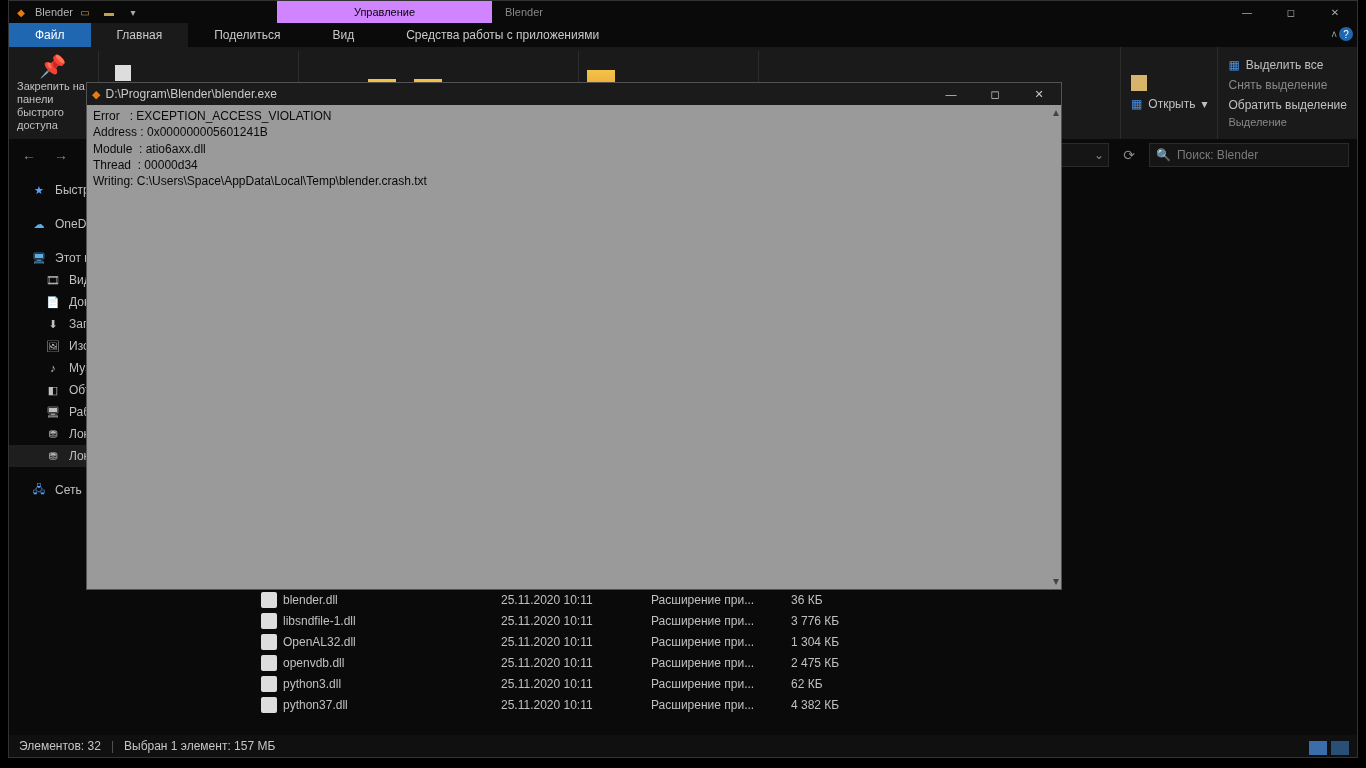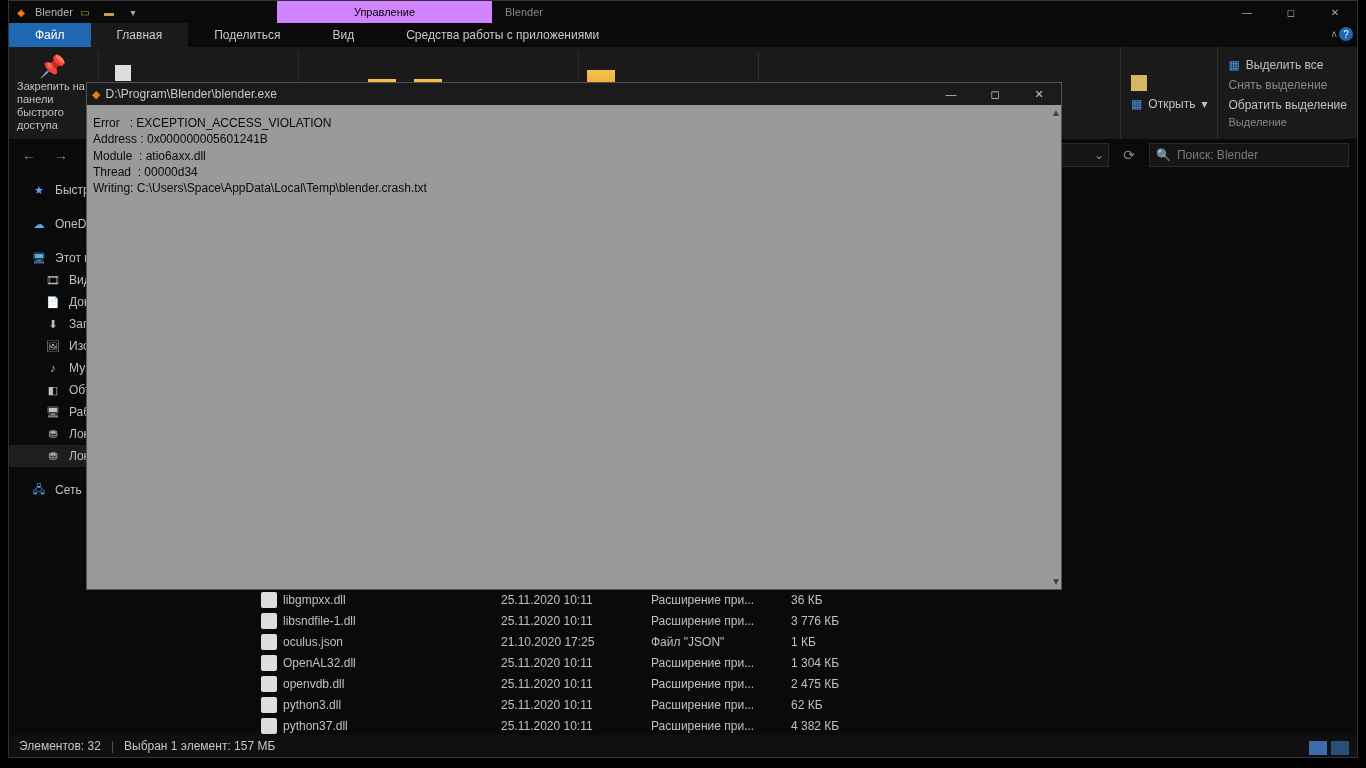--- a/index.html
+++ b/index.html
@@ -48,21 +48,21 @@
 .col-size{width:70px;text-align:left}
 .file-ic{width:16px;height:16px;background:#ddd;border-radius:2px}
 .status{height:22px;background:#101010;color:#c5c5c5;display:flex;align-items:center;padding:0 10px;font-size:11px;gap:10px}
 .help{position:absolute;right:4px;top:26px;width:14px;height:14px;border-radius:50%;background:#2067b2;color:#fff;font-size:10px;display:flex;align-items:center;justify-content:center}
 
 .console{position:absolute;left:86px;top:82px;width:976px;height:508px;background:#0c0c0c;border:1px solid #535353;display:flex;flex-direction:column}
 .con-title{height:22px;background:#1b1b1b;display:flex;align-items:center;color:#c9c9c9;font-size:11px}
 .con-icon{color:#e87d0d;margin:0 5px;font-size:11px}
 .con-winbtns{margin-left:auto;display:flex}
 .con-wb{width:44px;height:22px;display:flex;align-items:center;justify-content:center;color:#c9c9c9;font-size:11px}
-.con-body{flex:1;background:#9a9a9a;color:#0a0a0a;font-family:Consolas,"Courier New",monospace;font-size:13px;padding:11px 6px;white-space:pre;line-height:1.25;position:relative}
+.con-body{flex:1;background:#9a9a9a;color:#0a0a0a;font-family:Consolas,"Courier New",monospace;font-size:13px;padding:4px 6px;white-space:pre;line-height:1.25;position:relative}
 .con-scroll{position:absolute;right:0;top:0;width:10px;height:100%;display:flex;flex-direction:column;justify-content:space-between;color:#444;font-size:9px;align-items:center}
 .taskbar-ic{position:absolute;right:8px;bottom:2px;display:flex;gap:4px}
 .tb-i{width:18px;height:14px;background:#3a6da9}
 .chev{position:absolute;right:20px;top:28px;color:#aaa;font-size:10px}
 .ribbon .rib-right{position:absolute;right:0;top:0;height:100%;display:flex}
 .rr-col{padding:2px 10px;display:flex;flex-direction:column;justify-content:center;gap:2px;border-left:1px solid #2c2c2c}
 </style>
 </head>
 <body>
 
@@ -227,43 +227,34 @@
           <span>Сеть</span>
         </div>
     </div>
 
     <div class="content">
       <div style="height:418px"></div>
       <div id="filelist">
           <div class="filerow">
             <div class="col-name">
               <span class="file-ic"></span>
-              <span>libgmpxx.dll</span>
+              <span>blender.dll</span>
             </div>
             <div class="col-date">25.11.2020 10:11</div>
             <div class="col-type">Расширение при...</div>
             <div class="col-size">36 КБ</div>
           </div>
           <div class="filerow">
             <div class="col-name">
               <span class="file-ic"></span>
               <span>libsndfile-1.dll</span>
             </div>
             <div class="col-date">25.11.2020 10:11</div>
             <div class="col-type">Расширение при...</div>
             <div class="col-size">3 776 КБ</div>
-          </div>
-          <div class="filerow">
-            <div class="col-name">
-              <span class="file-ic"></span>
-              <span>oculus.json</span>
-            </div>
-            <div class="col-date">21.10.2020 17:25</div>
-            <div class="col-type">Файл "JSON"</div>
-            <div class="col-size">1 КБ</div>
           </div>
           <div class="filerow">
             <div class="col-name">
               <span class="file-ic"></span>
               <span>OpenAL32.dll</span>
             </div>
             <div class="col-date">25.11.2020 10:11</div>
             <div class="col-type">Расширение при...</div>
             <div class="col-size">1 304 КБ</div>
           </div>

